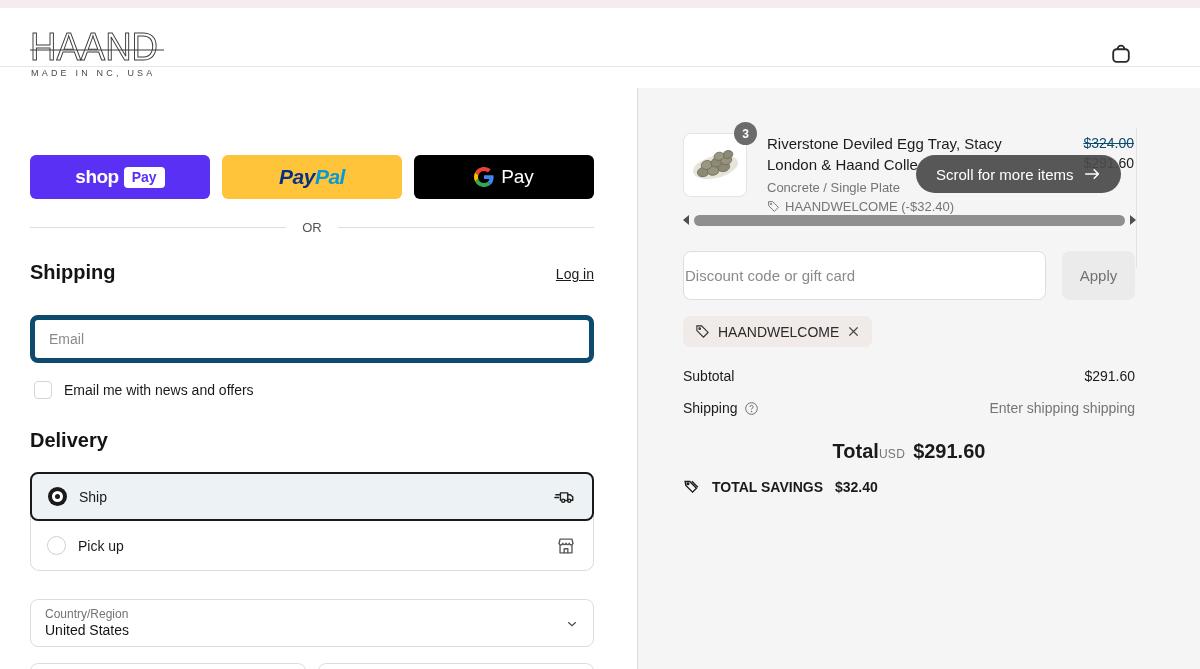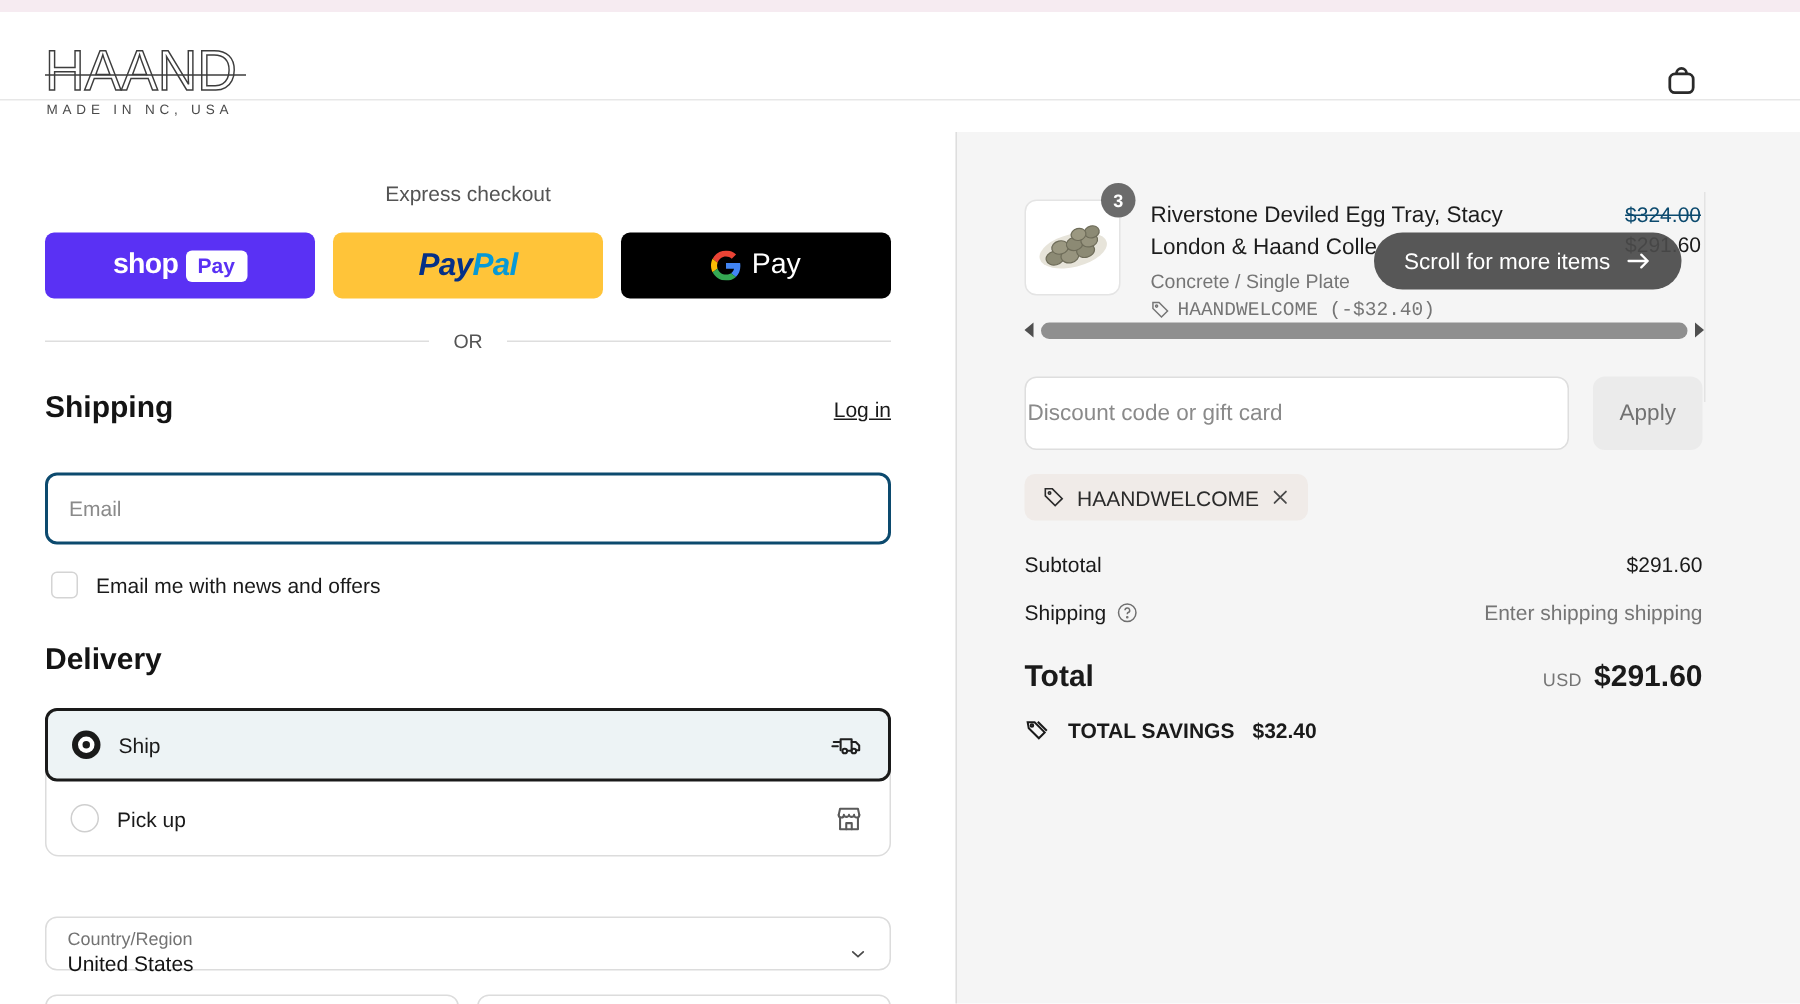--- a/index.html
+++ b/index.html
@@ -26,58 +26,58 @@
   .paypal span { font-style:italic; font-weight:bold; font-size:21px; letter-spacing:-0.5px; }
   .pp1 { color:#053087; } .pp2 { color:#0799d6; }
   .gpay { background:#000; gap:7px; }
   .gpay span { color:#fff; font-size:19px; }
   .or-row { top:131px; display:flex; align-items:center; gap:16px; }
   .or-row .line { flex:1; height:1px; background:#dedede; }
   .or-row .or { font-size:13px; color:#545454; }
   .contact-row { top:172px; display:flex; justify-content:space-between; align-items:baseline; }
   h2 { font-size:20px; font-weight:bold; color:#141414; }
   .login-link { font-size:14px; color:#1a1a1a; text-decoration:underline; cursor:pointer; }
-  .text-input { position:absolute; height:48px; width:564px; border:2px solid #0c4a6e; border-radius:8px;
+  .text-input { position:absolute; height:48px; width:564px; border:5px solid #0c4a6e; border-radius:8px;
     background:#fff; font-size:14px; color:#1a1a1a; padding:0 14px; outline:none; }
   .text-input::placeholder { color:#8a8a8a; }
   .email-input { top:226px; }
   .check-row { top:292px; left:34px; display:flex; align-items:center; gap:12px; font-size:14px; }
   .checkbox { width:18px; height:18px; border:1px solid #d4d4d4; border-radius:4px; background:#fff; cursor:pointer; }
   .delivery-h { top:340px; }
   .option-group { top:383px; border:1px solid #dcdcdc; border-radius:9px; background:#fff; }
   .opt { height:49px; display:flex; align-items:center; padding:0 16px; gap:12px; cursor:pointer; }
   .opt-ship { background:#edf3f5; border:2px solid #1a1a1a; border-radius:8px; margin:-1px -1px 0 -1px; }
   .opt .grow { flex:1; font-size:14px; }
   .radio-on { width:19px; height:19px; border-radius:50%; background:#1a1a1a; position:relative; }
   .radio-on::after { content:""; position:absolute; left:4px; top:4px; width:11px; height:11px;
     border-radius:50%; background:#fff; }
   .radio-on::before { content:""; position:absolute; left:7px; top:7px; width:5px; height:5px;
     border-radius:50%; background:#1a1a1a; z-index:1; }
   .radio-off { width:19px; height:19px; border-radius:50%; background:#fff; border:1px solid #cfcfcf; }
-  .select-box { top:510px; height:36px; width:564px; border:1px solid #dcdcdc; border-radius:8px;
-    background:#fff; cursor:pointer; padding:7px 14px; position:absolute;margin-top:12px; }
+  .select-box { top:510px; height:48px; width:564px; border:1px solid #dcdcdc; border-radius:8px;
+    background:#fff; cursor:pointer; padding:7px 14px; position:absolute; }
   .select-box .lab { font-size:12px; color:#737373; }
   .select-box .val { font-size:14px; color:#141414; margin-top:1px; }
   .select-box .chev { position:absolute; right:14px; top:17px; }
   .half-input { position:absolute; top:574px; height:46px; width:276px; border:1px solid #dcdcdc;
     border-radius:8px; background:#fff; }
 
   
   .right-col { position:absolute; left:637px; top:88px; width:563px; height:581px;
     background:#f5f5f5; border-left:1px solid #dedede; }
   .prod-edge { position:absolute; left:498px; top:40px; height:140px; width:1px; background:#e3e3e3; }
   .thumb { position:absolute; left:45px; top:45px; width:64px; height:64px; background:#fff;
     border:1px solid #e4e4e4; border-radius:8px; }
   .qty-badge { position:absolute; left:96px; top:34px; width:23px; height:23px; border-radius:50%;
     background:#6b6b6b; color:#fff; font-size:12px; font-weight:bold; display:flex;
     align-items:center; justify-content:center; z-index:2; }
   .prod-text { position:absolute; left:129px; top:45px; width:250px; }
   .prod-title { font-size:15px; line-height:21px; color:#1c1c1c; }
   .prod-variant { font-size:13px; color:#757575; margin-top:5px; }
-  .prod-tagline { font-size:13px; color:#757575; margin-top:4px; display:flex; align-items:center; gap:5px;font-family:Liberation Mono, monospace; }
+  .prod-tagline { font-size:13px; color:#757575; margin-top:4px; display:flex; align-items:center; gap:5px; }
   .prod-price { position:absolute; right:66px; top:47px; text-align:right; }
   .price-old { font-size:14px; color:#0c4a6e; text-decoration:line-through; }
   .price-new { font-size:14px; color:#1a1a1a; margin-top:4px; }
   .scroll-pill { position:absolute; left:278px; top:67px; height:38px; padding:0 20px;
     background:rgba(74,74,74,0.93); border-radius:19px; display:flex; align-items:center; gap:10px;
     color:#fff; font-size:15px; z-index:3; cursor:pointer; border:none; }
   .hscroll { position:absolute; left:45px; top:125px; width:453px; height:14px; display:flex; align-items:center; }
   .tri { width:0; height:0; border-top:5px solid transparent; border-bottom:5px solid transparent; cursor:pointer; }
   .tri-l { border-right:6px solid #4f4f4f; margin-right:5px; }
   .tri-r { border-left:6px solid #4f4f4f; margin-left:5px; }
@@ -89,21 +89,21 @@
   .apply-btn { width:73px; height:49px; background:#ebebeb; border:none; border-radius:8px;
     color:#717171; font-size:15px; cursor:pointer; }
   .chip { position:absolute; left:45px; top:228px; height:31px; background:#f0ebe8; border-radius:7px;
     display:flex; align-items:center; gap:8px; padding:0 12px; font-size:14px; color:#2b2b2b; }
   .chip .x { cursor:pointer; display:flex; }
   .srow { position:absolute; left:45px; width:452px; display:flex; justify-content:space-between; align-items:center; }
   .srow-subtotal { top:280px; font-size:14px; }
   .srow-shipping { top:312px; font-size:14px; }
   .muted { color:#757575; }
   .ship-label { display:flex; align-items:center; gap:6px; }
-  .srow-total { top:352px; }
+  .srow-total { top:352px;justify-content:center; }
   .total-word { font-size:20px; font-weight:bold; }
   .total-right { display:flex; align-items:baseline; gap:8px; }
   .usd { font-size:12px; color:#757575; letter-spacing:0.3px; }
   .total-val { font-size:20px; font-weight:bold; }
   .srow-savings { top:390px; justify-content:flex-start; gap:12px; font-size:14px; font-weight:bold; }
   svg { display:block; }
 </style>
 </head>
 <body>
 
@@ -121,21 +121,20 @@
     <span>
       <svg width="26" height="26" viewBox="0 0 24 24" fill="none" stroke="#2a2a2a" stroke-width="1.7">
         <circle cx="12" cy="7.4" r="3.1"></circle>
         <rect x="4.8" y="7.6" width="14.4" height="11.6" rx="3.2" fill="#fff"></rect>
       </svg>
     </span>
   </button>
 </header>
 
 <main class="left-col">
-  <div class="lc express-label">Express checkout</div>
 
   <div class="lc pay-row">
     <button class="pay-btn shoppay">
       <span class="s1">shop</span>
       <span class="s2">Pay</span>
     </button>
     <button class="pay-btn paypal">
       <span class="pp1">Pay</span>
         <span class="pp2">Pal</span>
     </button>

